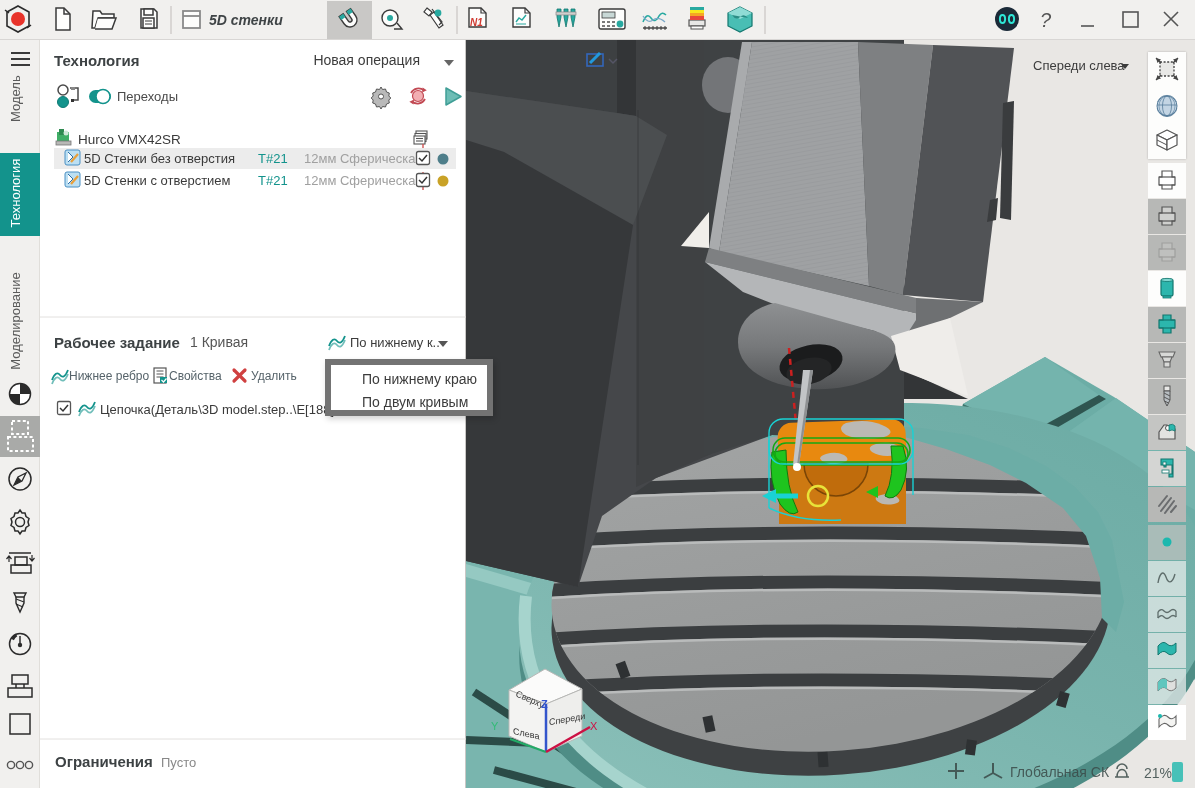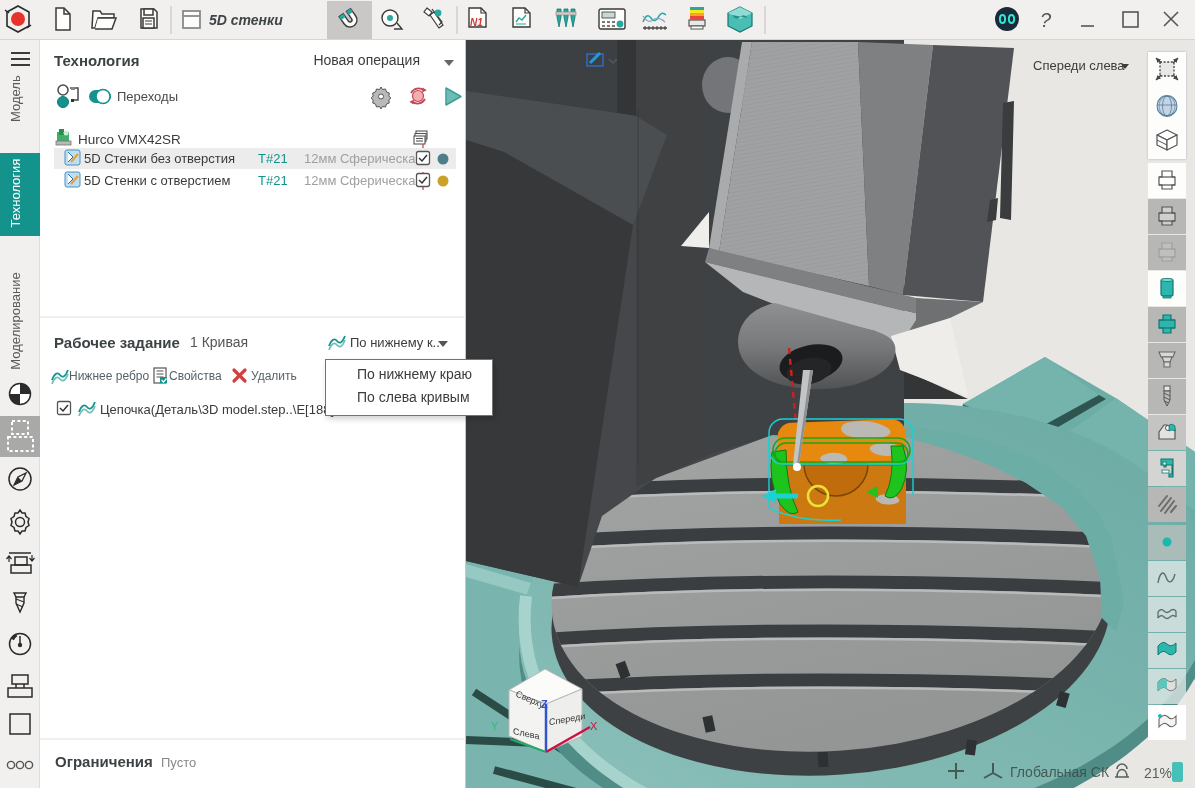--- a/index.html
+++ b/index.html
@@ -9,21 +9,21 @@
 
 #titlebar { left:0; top:0; width:1195px; height:40px; background:#f1f0ee; border-bottom:1px solid #d8d6d4;font-style:italic; }
 #titlebar svg { position:absolute; top:0; left:0; }
 
 #leftstrip { left:0; top:40px; width:40px; height:748px; background:#f1f0ee; border-right:1px solid #e0deda; }
 
 #panel { left:40px; top:40px; width:426px; height:748px; background:#ffffff; border-right:1px solid #c9c7c5; }
 
 #viewport { left:466px; top:40px; width:729px; height:748px; background:#e9e7e4; }
 
-#menu { left:325px; top:359px; width:168px; height:57px; background:#fff; border:1px solid #737373; box-shadow:2px 3px 6px rgba(0,0,0,0.18); z-index:30; }
+#menu { left:325px; top:359px; width:168px; height:57px; background:#fff; border:6px solid #737373; box-shadow:2px 3px 6px rgba(0,0,0,0.18); z-index:30; }
 #menu div { font-size:14px; color:#3c3c3c; padding:6px 0 1px 31px; }
 </style>
 </head>
 <body>
 <div class="abs" id="titlebar">
 <svg width="1195" height="40" viewBox="0 0 1195 40" font-family="Liberation Sans, sans-serif">
 
 <polygon points="18,6 29,12 29,26 18,32 7,26 7,12" fill="none" stroke="#2b2b2b" stroke-width="1.6"></polygon>
 <circle cx="18" cy="19" r="7" fill="#e8332a"></circle>
 <line x1="5" y1="10" x2="9" y2="13" stroke="#2b2b2b" stroke-width="1.5"></line>
@@ -665,14 +665,14 @@
 <div style="position:absolute;left:0;top:665px;width:38px;height:35px;background:#ffffff;"></div>
 <svg style="position:absolute;left:7px;top:670px" width="24" height="24" viewBox="0 0 24 24">
       <g>
         <path d="M4,9 q5,-6 9,-2 q4,4 8,-1 l0,8 q-4,5 -8,1 q-4,-4 -9,2 z" fill="#f4f4f2" stroke="#666" stroke-width="1.1"></path>
         <circle cx="5" cy="6" r="2" fill="#1cb8ae"></circle>
       </g>
     </svg>
 </div>
 <div class="abs" id="menu">
   <div>По нижнему краю</div>
-  <div>По слева кривым</div>
+  <div>По двум кривым</div>
 </div>
 
 </body></html>

